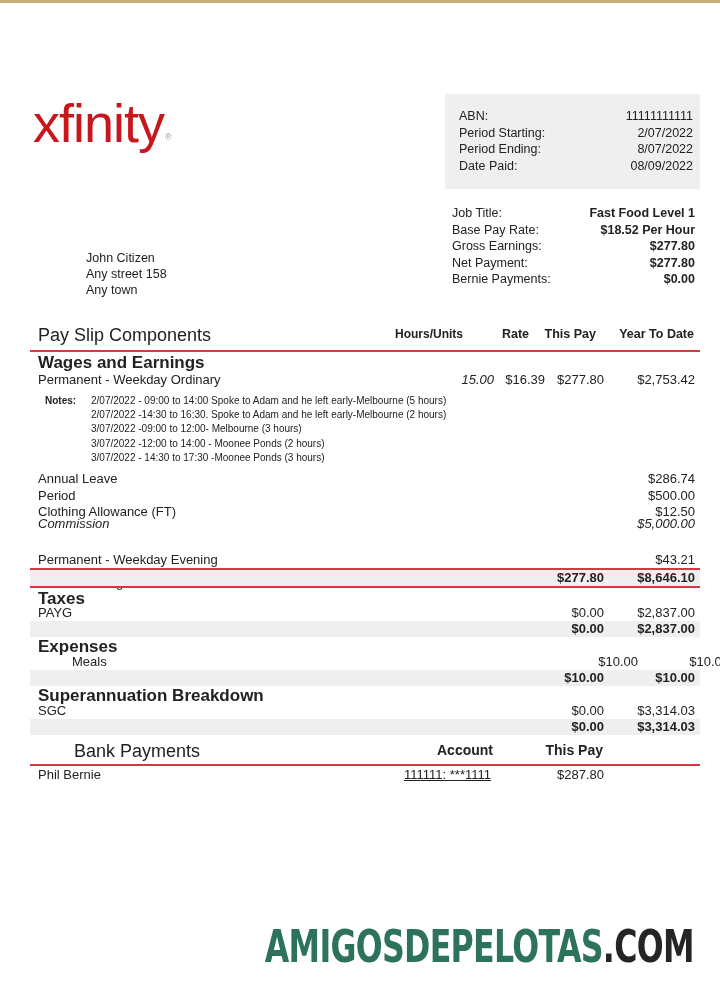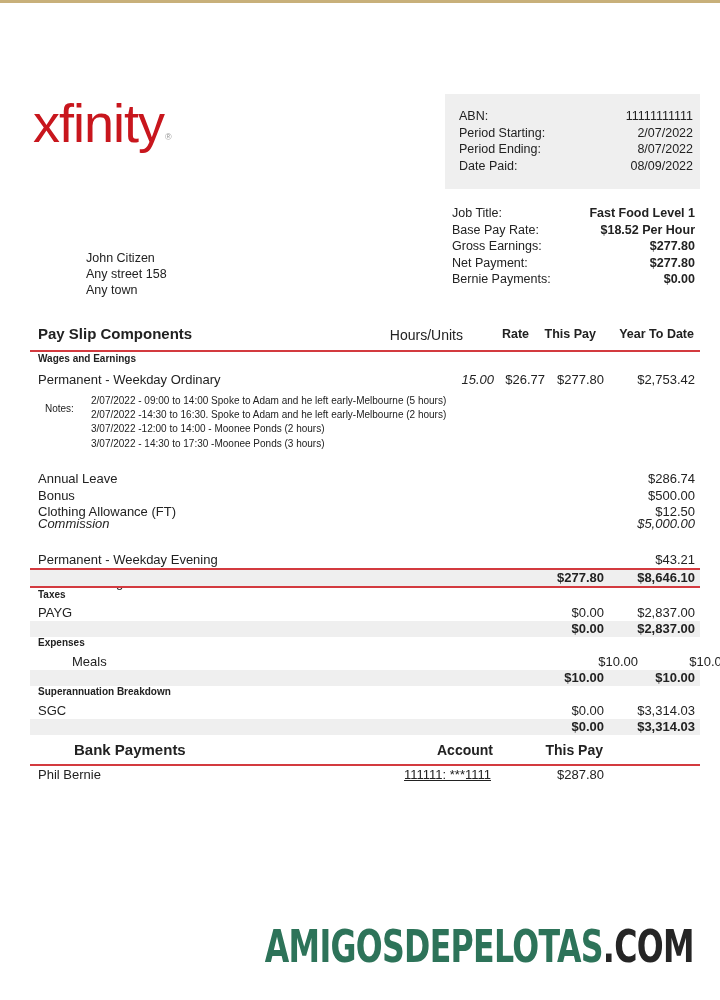--- a/index.html
+++ b/index.html
@@ -10,35 +10,35 @@
     .logo { position: absolute; left: 33px; top: 96px; font-family: "Liberation Sans", sans-serif; font-size: 54px; letter-spacing: -1px; color: #c8161d; font-weight: normal; line-height: 1; }
     .logo .reg { font-size: 9px; color: #999; vertical-align: bottom; margin-left: 1px; position: relative; top: -8px; }
 
     .info-box { position: absolute; left: 445px; top: 94px; width: 255px; height: 95px; background: #efefef; padding: 14px 7px 0 14px; }
     .kv-row { display: flex; justify-content: space-between; line-height: 16.5px; font-size: 12.5px; }
     .job-box { position: absolute; left: 452px; top: 205px; width: 243px; }
     .job-box .kv-row .val { font-weight: bold; }
 
     .address { position: absolute; left: 38px; top: 250px; line-height: 16px; font-size: 12.5px; margin-left: 48px; }
 
-    .sec-head { position: absolute; left: 38px; width: 662px; font-size: 15px; font-weight: bold; }
+    .sec-head { position: absolute; left: 38px; width: 662px; font-size: 18px; font-weight: normal; }
     .col { position: absolute; text-align: right; }
     .red-line { position: absolute; left: 30px; width: 670px; height: 2px; background: #d33a3f; }
 
     .row { position: absolute; left: 30px; width: 670px; height: 16px; line-height: 16px; font-size: 13px; }
     .row .lbl { position: absolute; left: 8px; }
     .row .c1 { position: absolute; right: 206px; text-align: right; font-style: italic; }
     .row .c2 { position: absolute; right: 155px; text-align: right; }
     .row .c3 { position: absolute; right: 96px; text-align: right; }
     .row .c4 { position: absolute; right: 5px; text-align: right; }
     .row.total { background: #efefef; font-weight: bold; }
-    .sub-title { position: absolute; left: 38px; font-size: 10px; font-weight: bold; }
+    .sub-title { position: absolute; left: 38px; font-size: 17px; font-weight: bold; }
 
     .notes { position: absolute; left: 45px; top: 394px; font-size: 10px; line-height: 14.2px; }
-    .notes .notes-lbl { position: absolute; left: 0; top: 8px; font-weight: normal; }
+    .notes .notes-lbl { position: absolute; left: 0; top: 0; font-weight: bold; }
     .notes .notes-list { position: absolute; left: 46px; top: 0; width: 420px; }
 
     .watermark { position: absolute; right: 26px; top: 925px; font-family: "DejaVu Sans", sans-serif; font-weight: bold; font-size: 44px; letter-spacing: -1px; transform: scaleX(0.72); transform-origin: right center; white-space: nowrap; line-height: 1; }
     .watermark .wm-main { color: #2d7359; }
     .watermark .wm-tld { color: #252525; }
   </style>
 </head>
 <body>
 
 <div class="top-border"></div>
@@ -89,51 +89,52 @@
 
 <div class="address">
   <div>John Citizen</div>
   <div>Any street 158</div>
   <div>Any town</div>
 </div>
 
 <div class="sec-head" style="top:325px;">
   <span>Pay Slip Components</span>
 </div>
-<div class="col" style="top:327px; right:257px; font-size:14px; font-weight:normal;">Hours/Units</div>
+<div class="col" style="top:327px; right:257px; font-size:12px; font-weight:bold;">Hours/Units</div>
 <div class="col" style="top:327px; right:191px; font-size:12.5px; font-weight:bold;">Rate</div>
 <div class="col" style="top:327px; right:124px; font-size:12.5px; font-weight:bold;">This Pay</div>
 <div class="col" style="top:327px; right:26px; font-size:12.5px; font-weight:bold;">Year To Date</div>
 <div class="red-line" style="top:350px;"></div>
 
 <div class="sub-title" style="top:353px;">Wages and Earnings</div>
 <div class="row" style="top:372px;">
   <span class="lbl">Permanent - Weekday Ordinary</span>
   <span class="c1">15.00</span>
-  <span class="c2">$26.77</span>
+  <span class="c2">$16.39</span>
   <span class="c3">$277.80</span>
   <span class="c4">$2,753.42</span>
 </div>
 
 <div class="notes">
   <span class="notes-lbl">Notes:</span>
   <div class="notes-list">
     <div>2/07/2022 - 09:00 to 14:00 Spoke to Adam and he left early-Melbourne (5 hours)</div>
     <div>2/07/2022 -14:30 to 16:30. Spoke to Adam and he left early-Melbourne (2 hours)</div>
+    <div>3/07/2022 -09:00 to 12:00- Melbourne (3 hours)</div>
     <div>3/07/2022 -12:00 to 14:00 - Moonee Ponds (2 hours)</div>
     <div>3/07/2022 - 14:30 to 17:30 -Moonee Ponds (3 hours)</div>
   </div>
 </div>
 
 <div class="row" style="top:471px;">
     <span class="lbl">Annual Leave</span>
     <span class="c4">$286.74</span>
   </div>
 <div class="row" style="top:487.5px;">
-    <span class="lbl">Bonus</span>
+    <span class="lbl">Period</span>
     <span class="c4">$500.00</span>
   </div>
 <div class="row" style="top:504px;">
     <span class="lbl">Clothing Allowance (FT)</span>
     <span class="c4">$12.50</span>
   </div>
 <div class="row" style="top:516px;font-style:italic;">
     <span class="lbl">Commission</span>
     <span class="c4">$5,000.00</span>
   </div>

